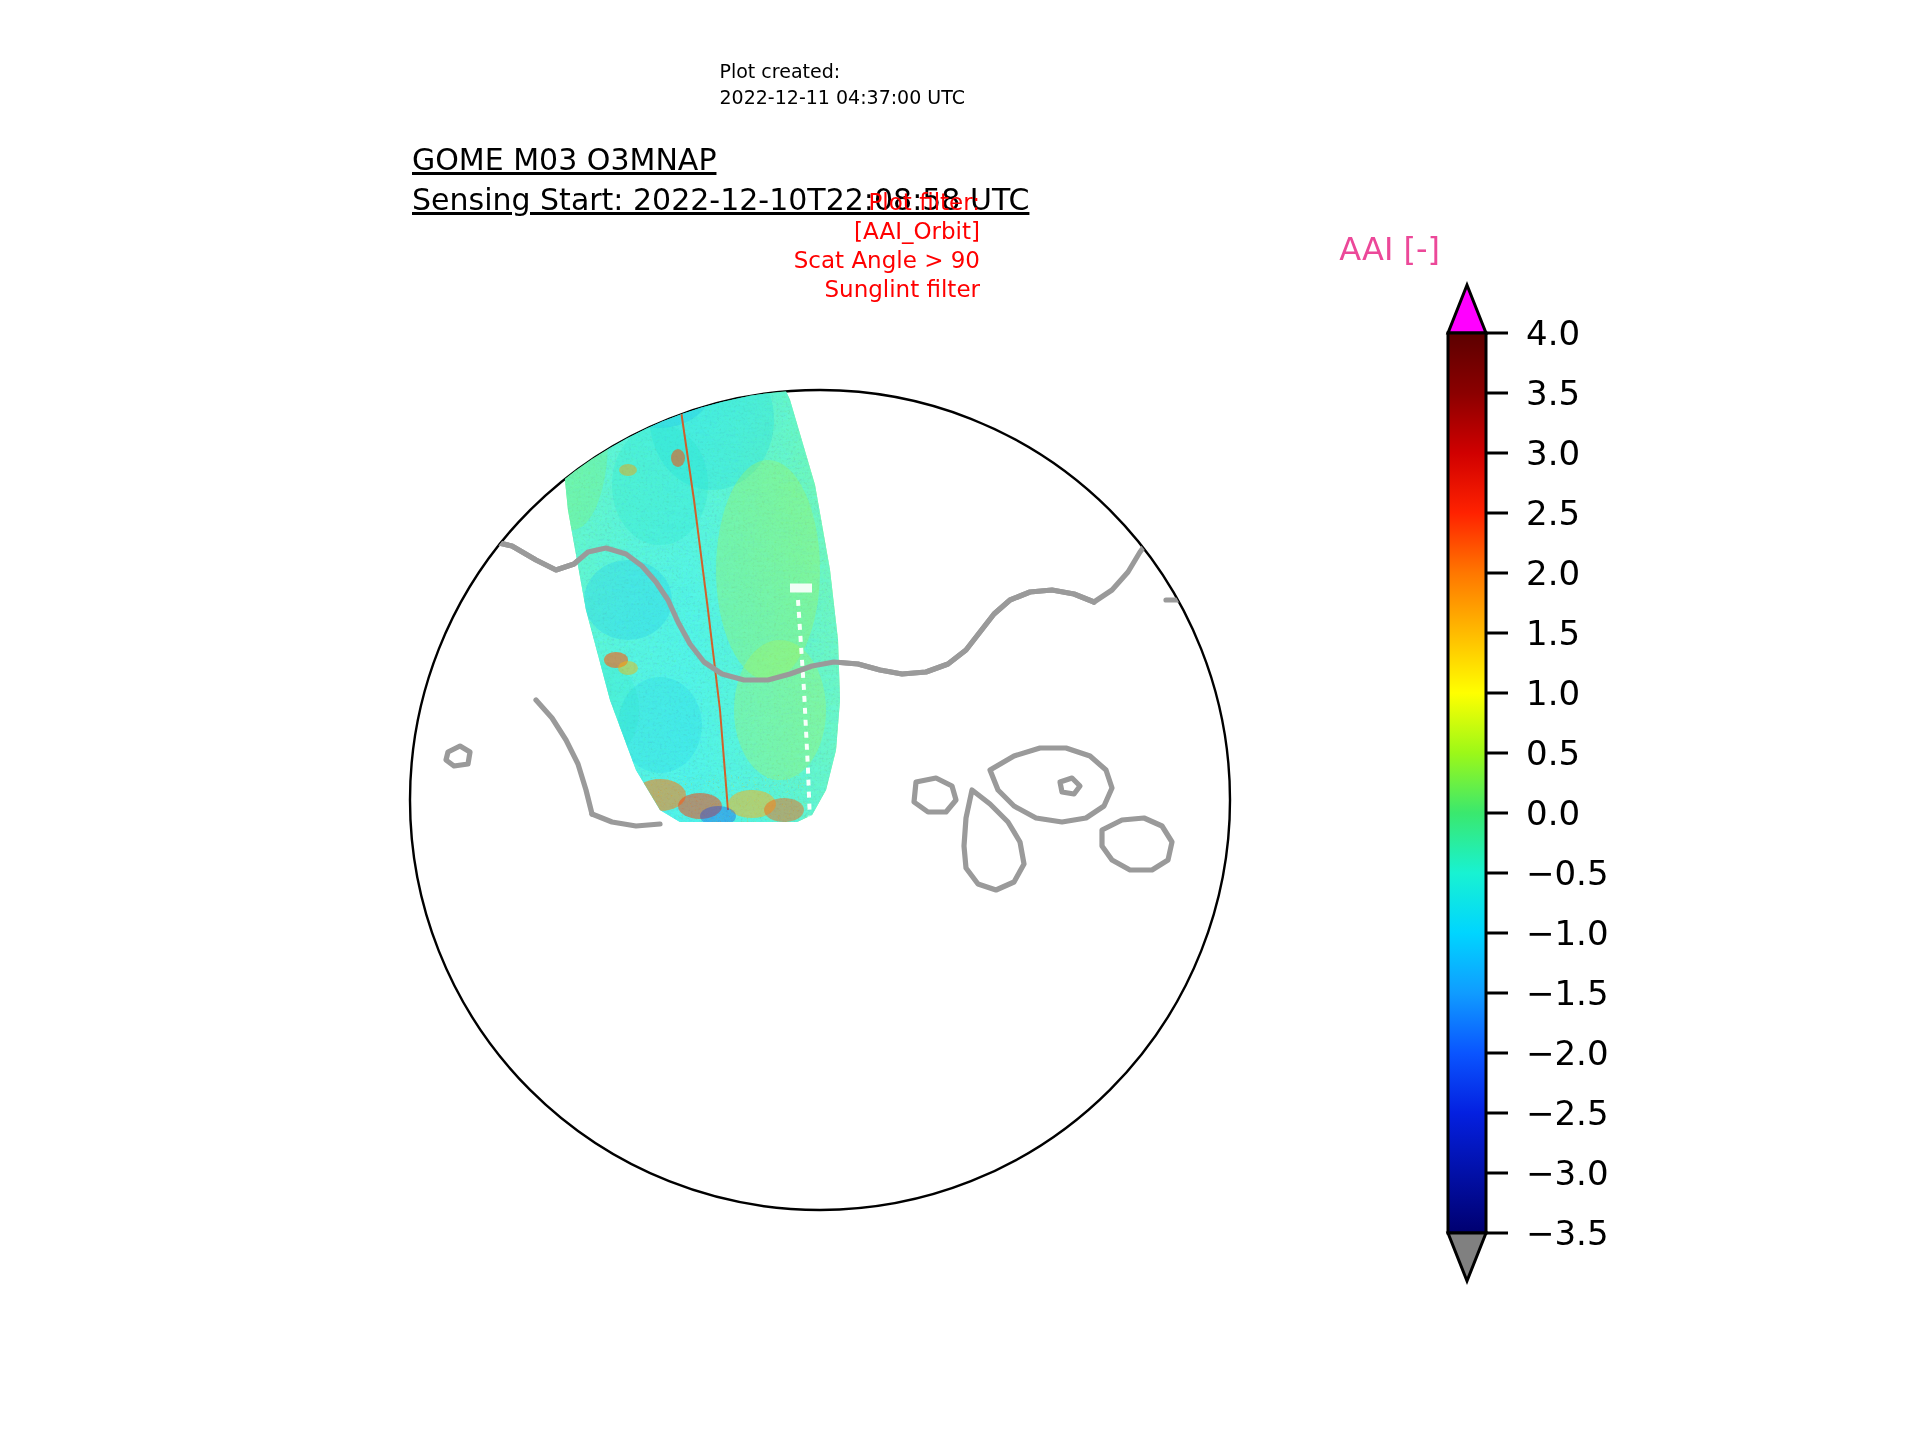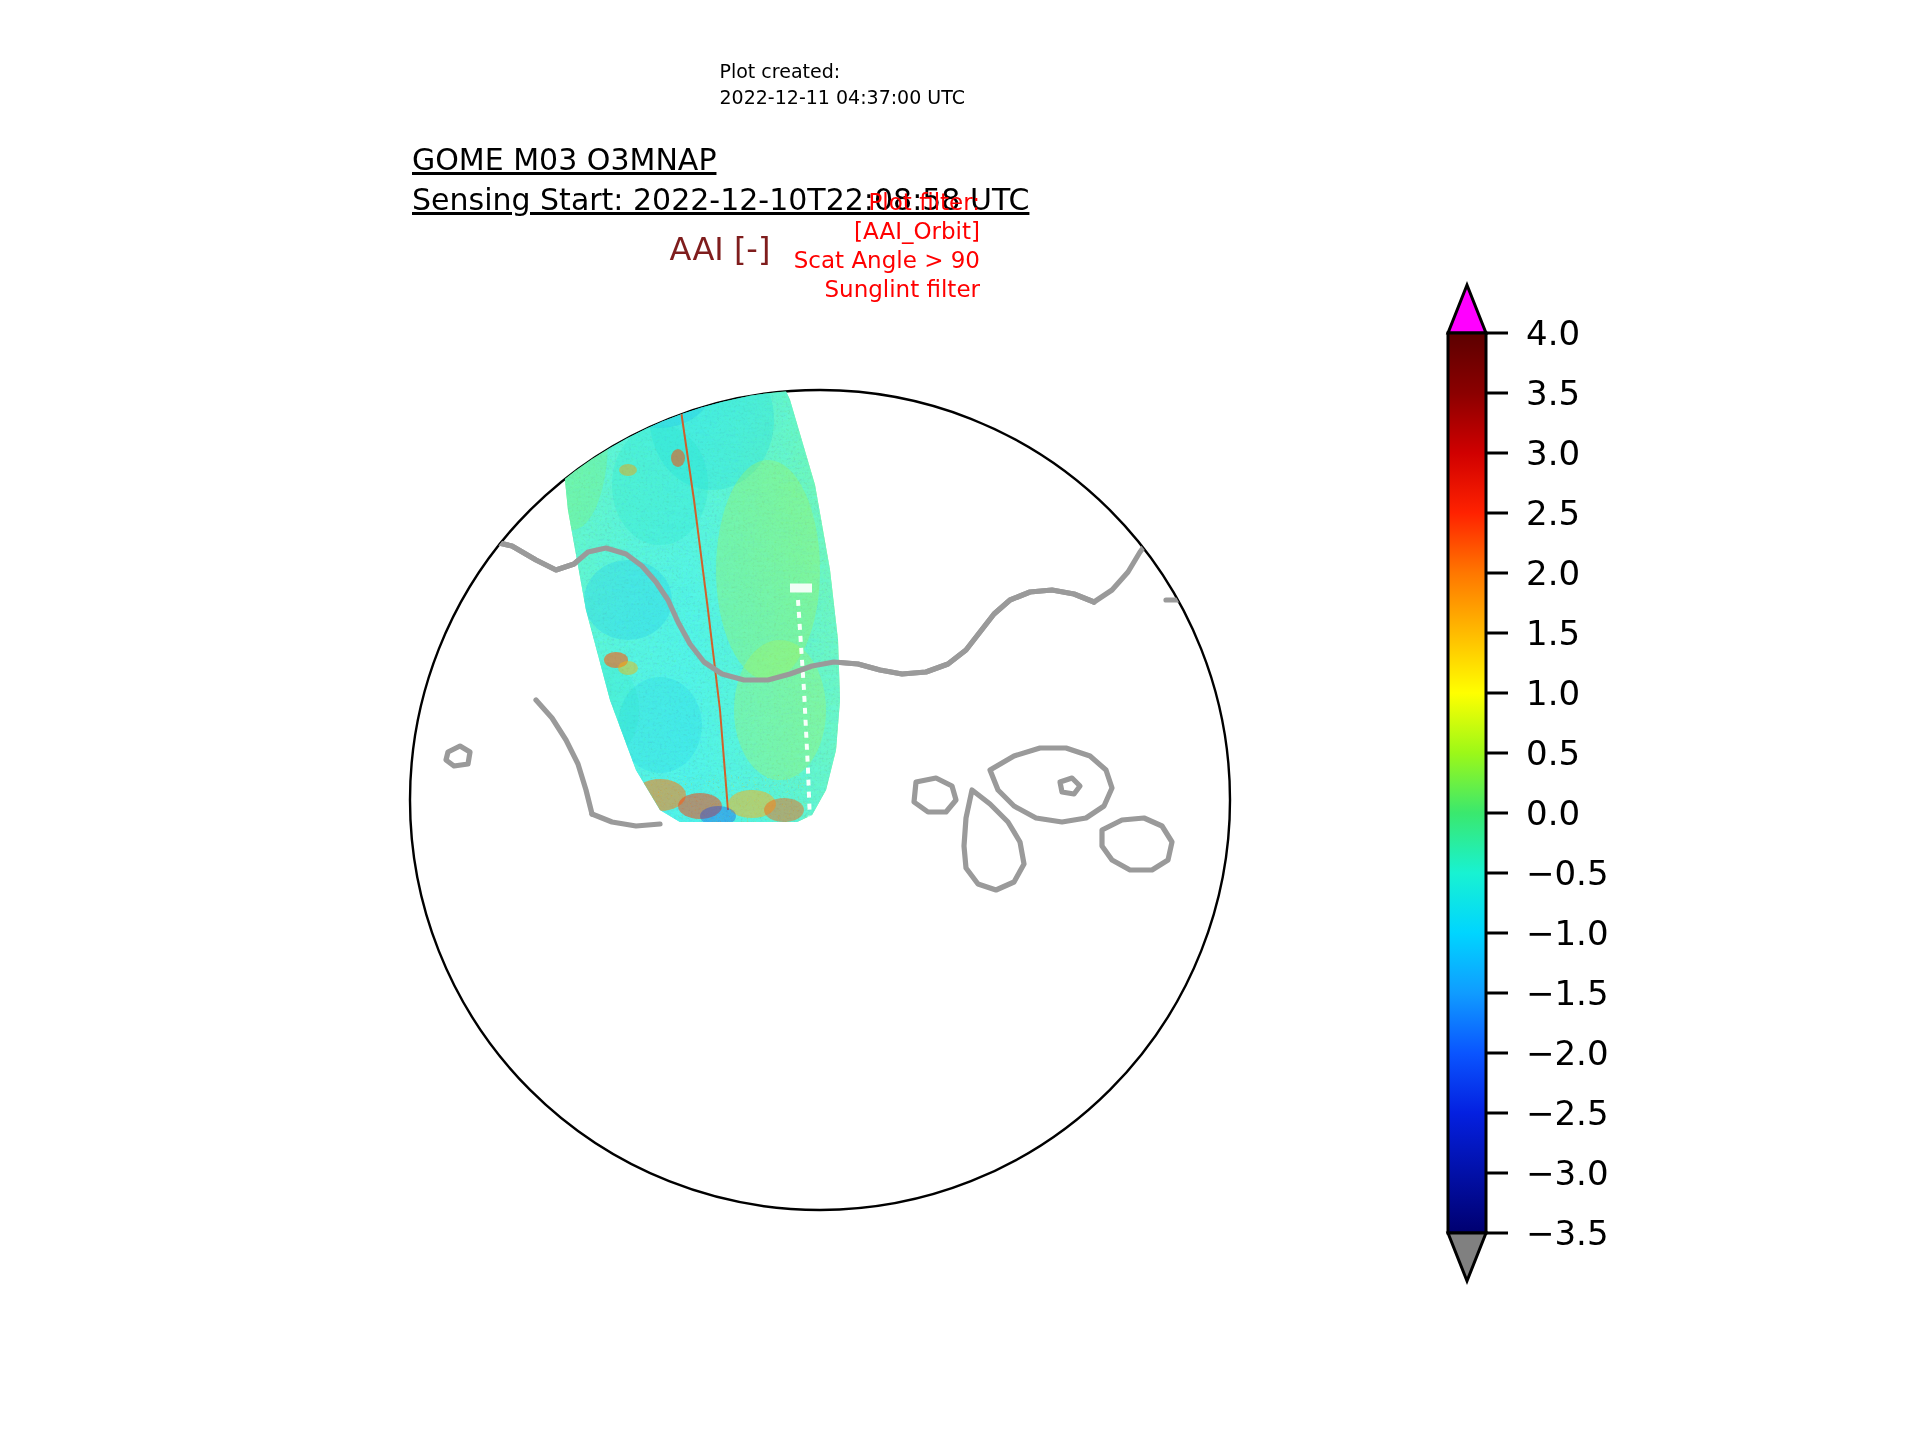--- a/index.html
+++ b/index.html
@@ -55,23 +55,23 @@
     color: #000000;
     white-space: nowrap;
     text-decoration: underline;
   }
 
   .axis-title {
     position: absolute;
     left: 0px;
     top: 230px;
     width: 1440px;
-    text-align: center;
+    text-align: right;
     font-size: 32px;
-    color: #7f1d1d;
+    color: #ec4899;
   }
 
   .filter-block {
     position: absolute;
     right: 940px;
     top: 168px;
     text-align: right;
     font-size: 23px;
     line-height: 29px;
     color: #ff0000;

